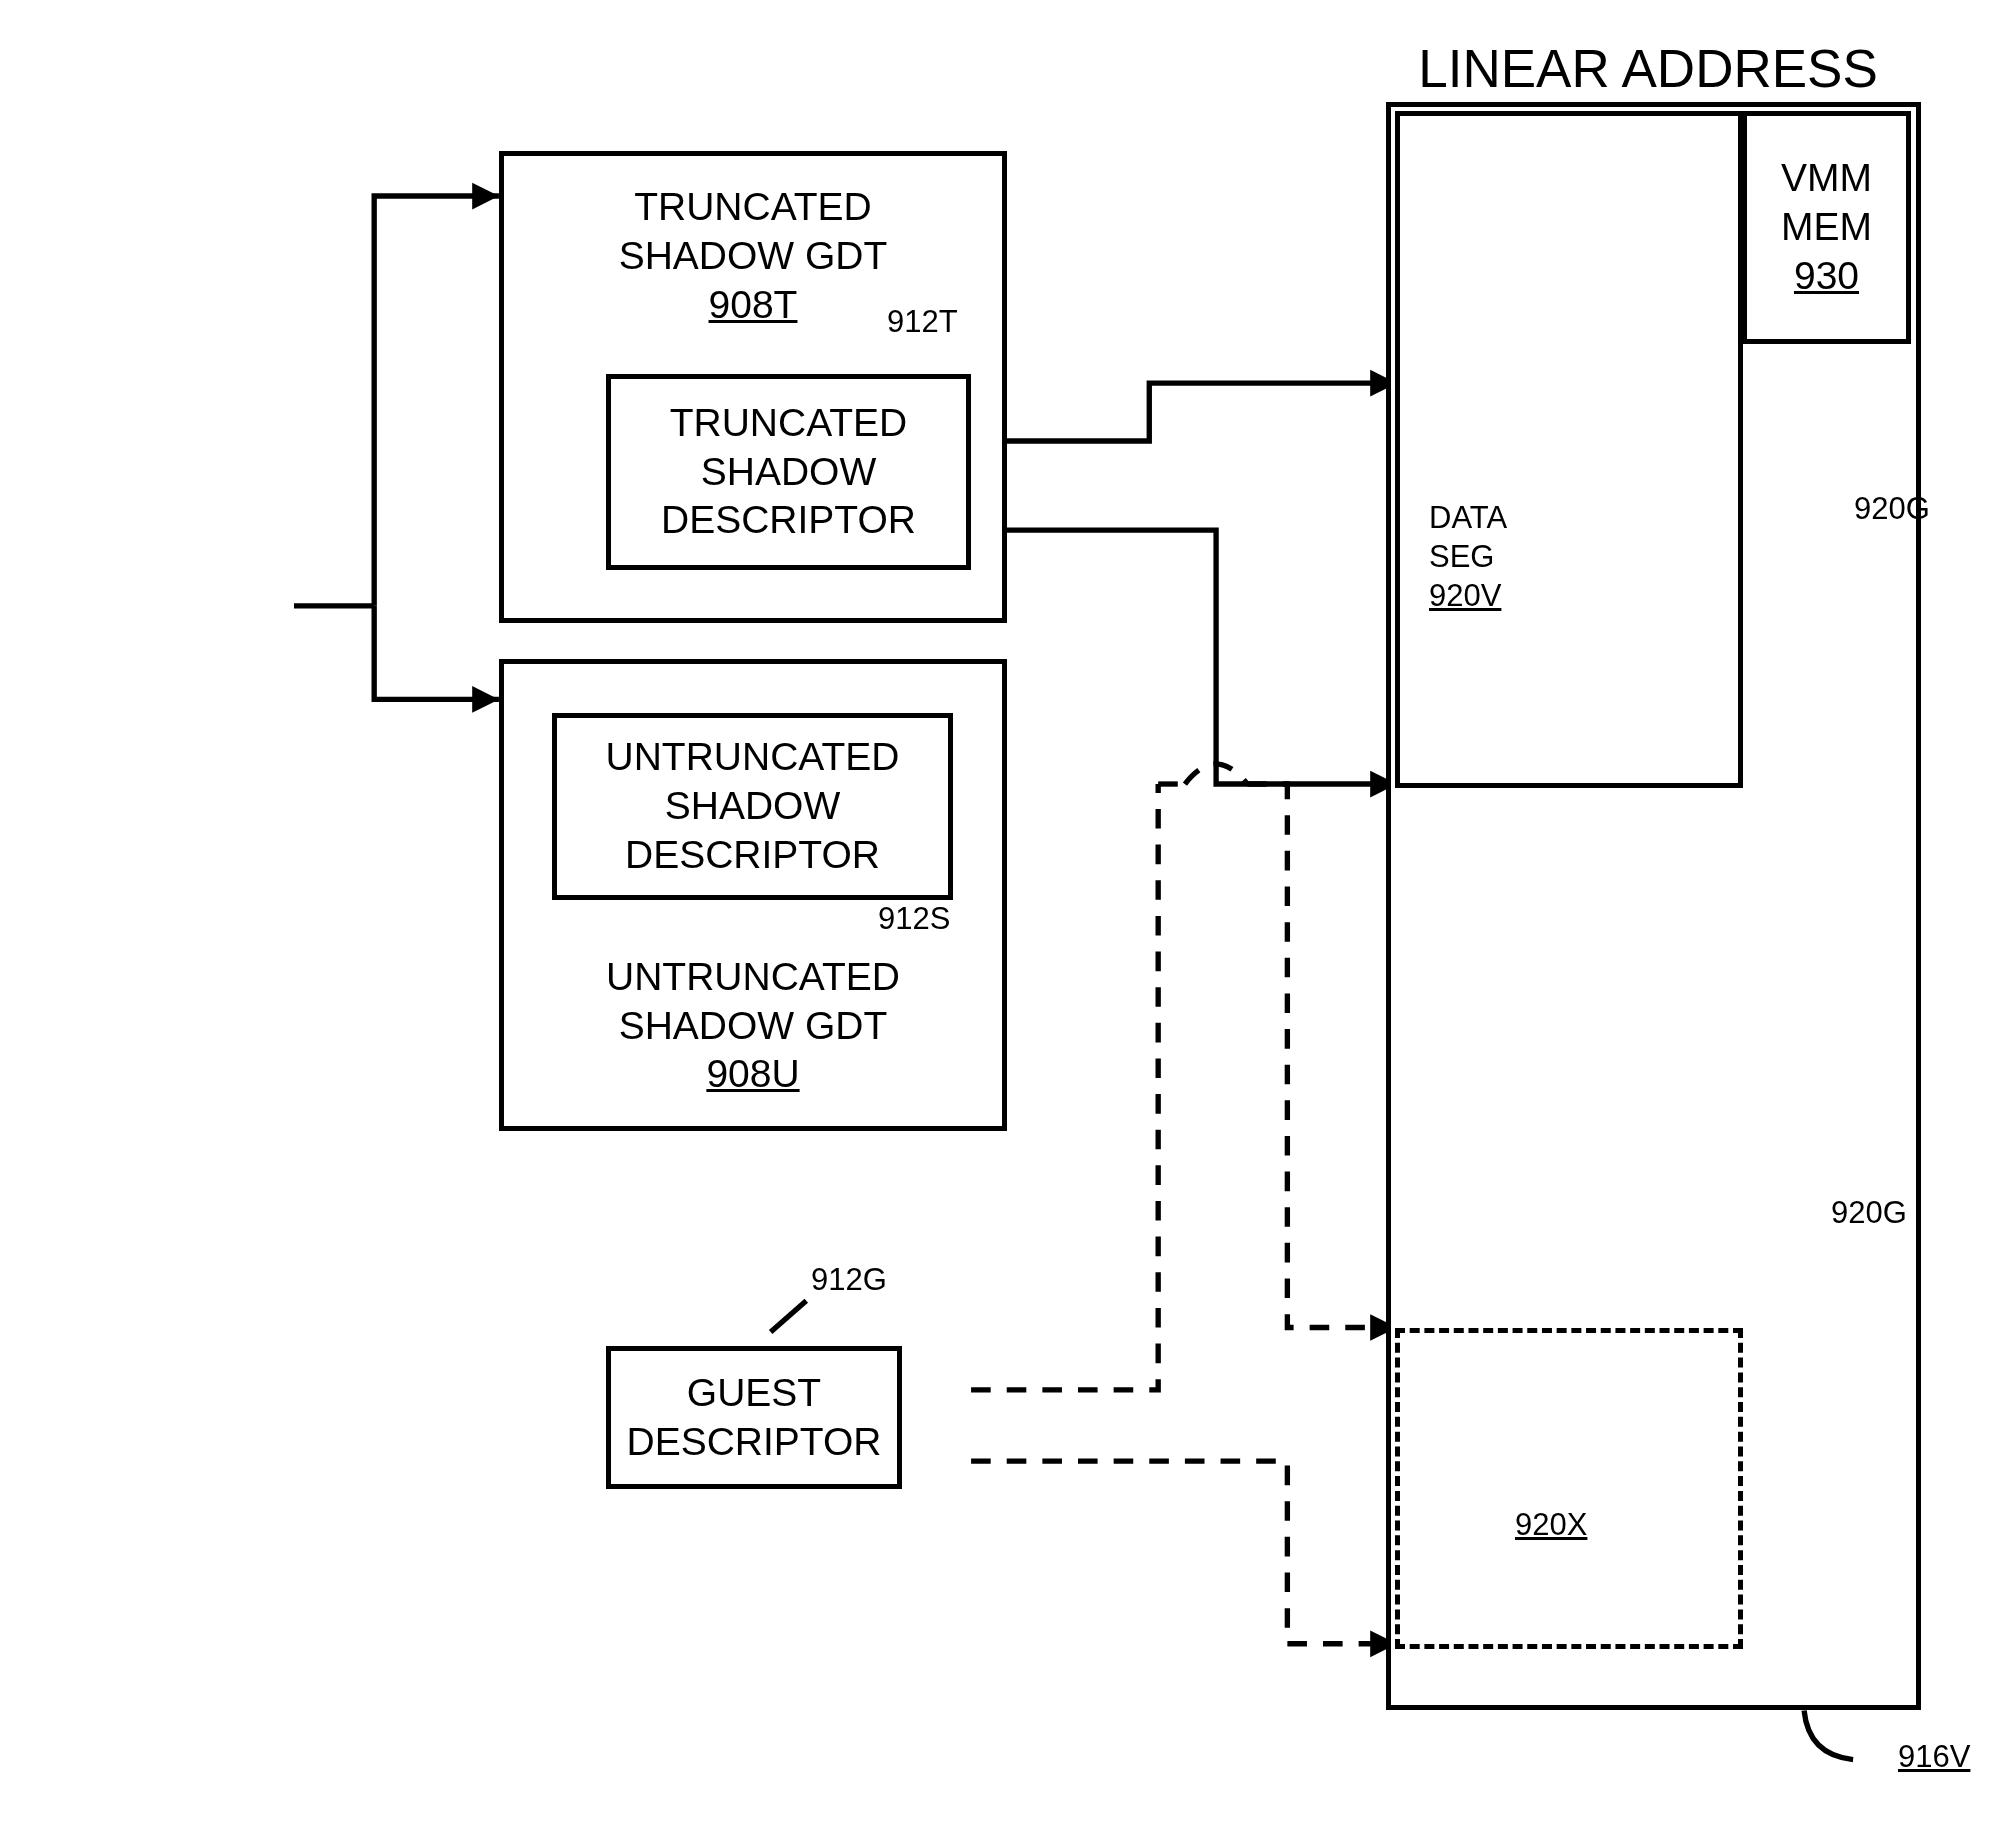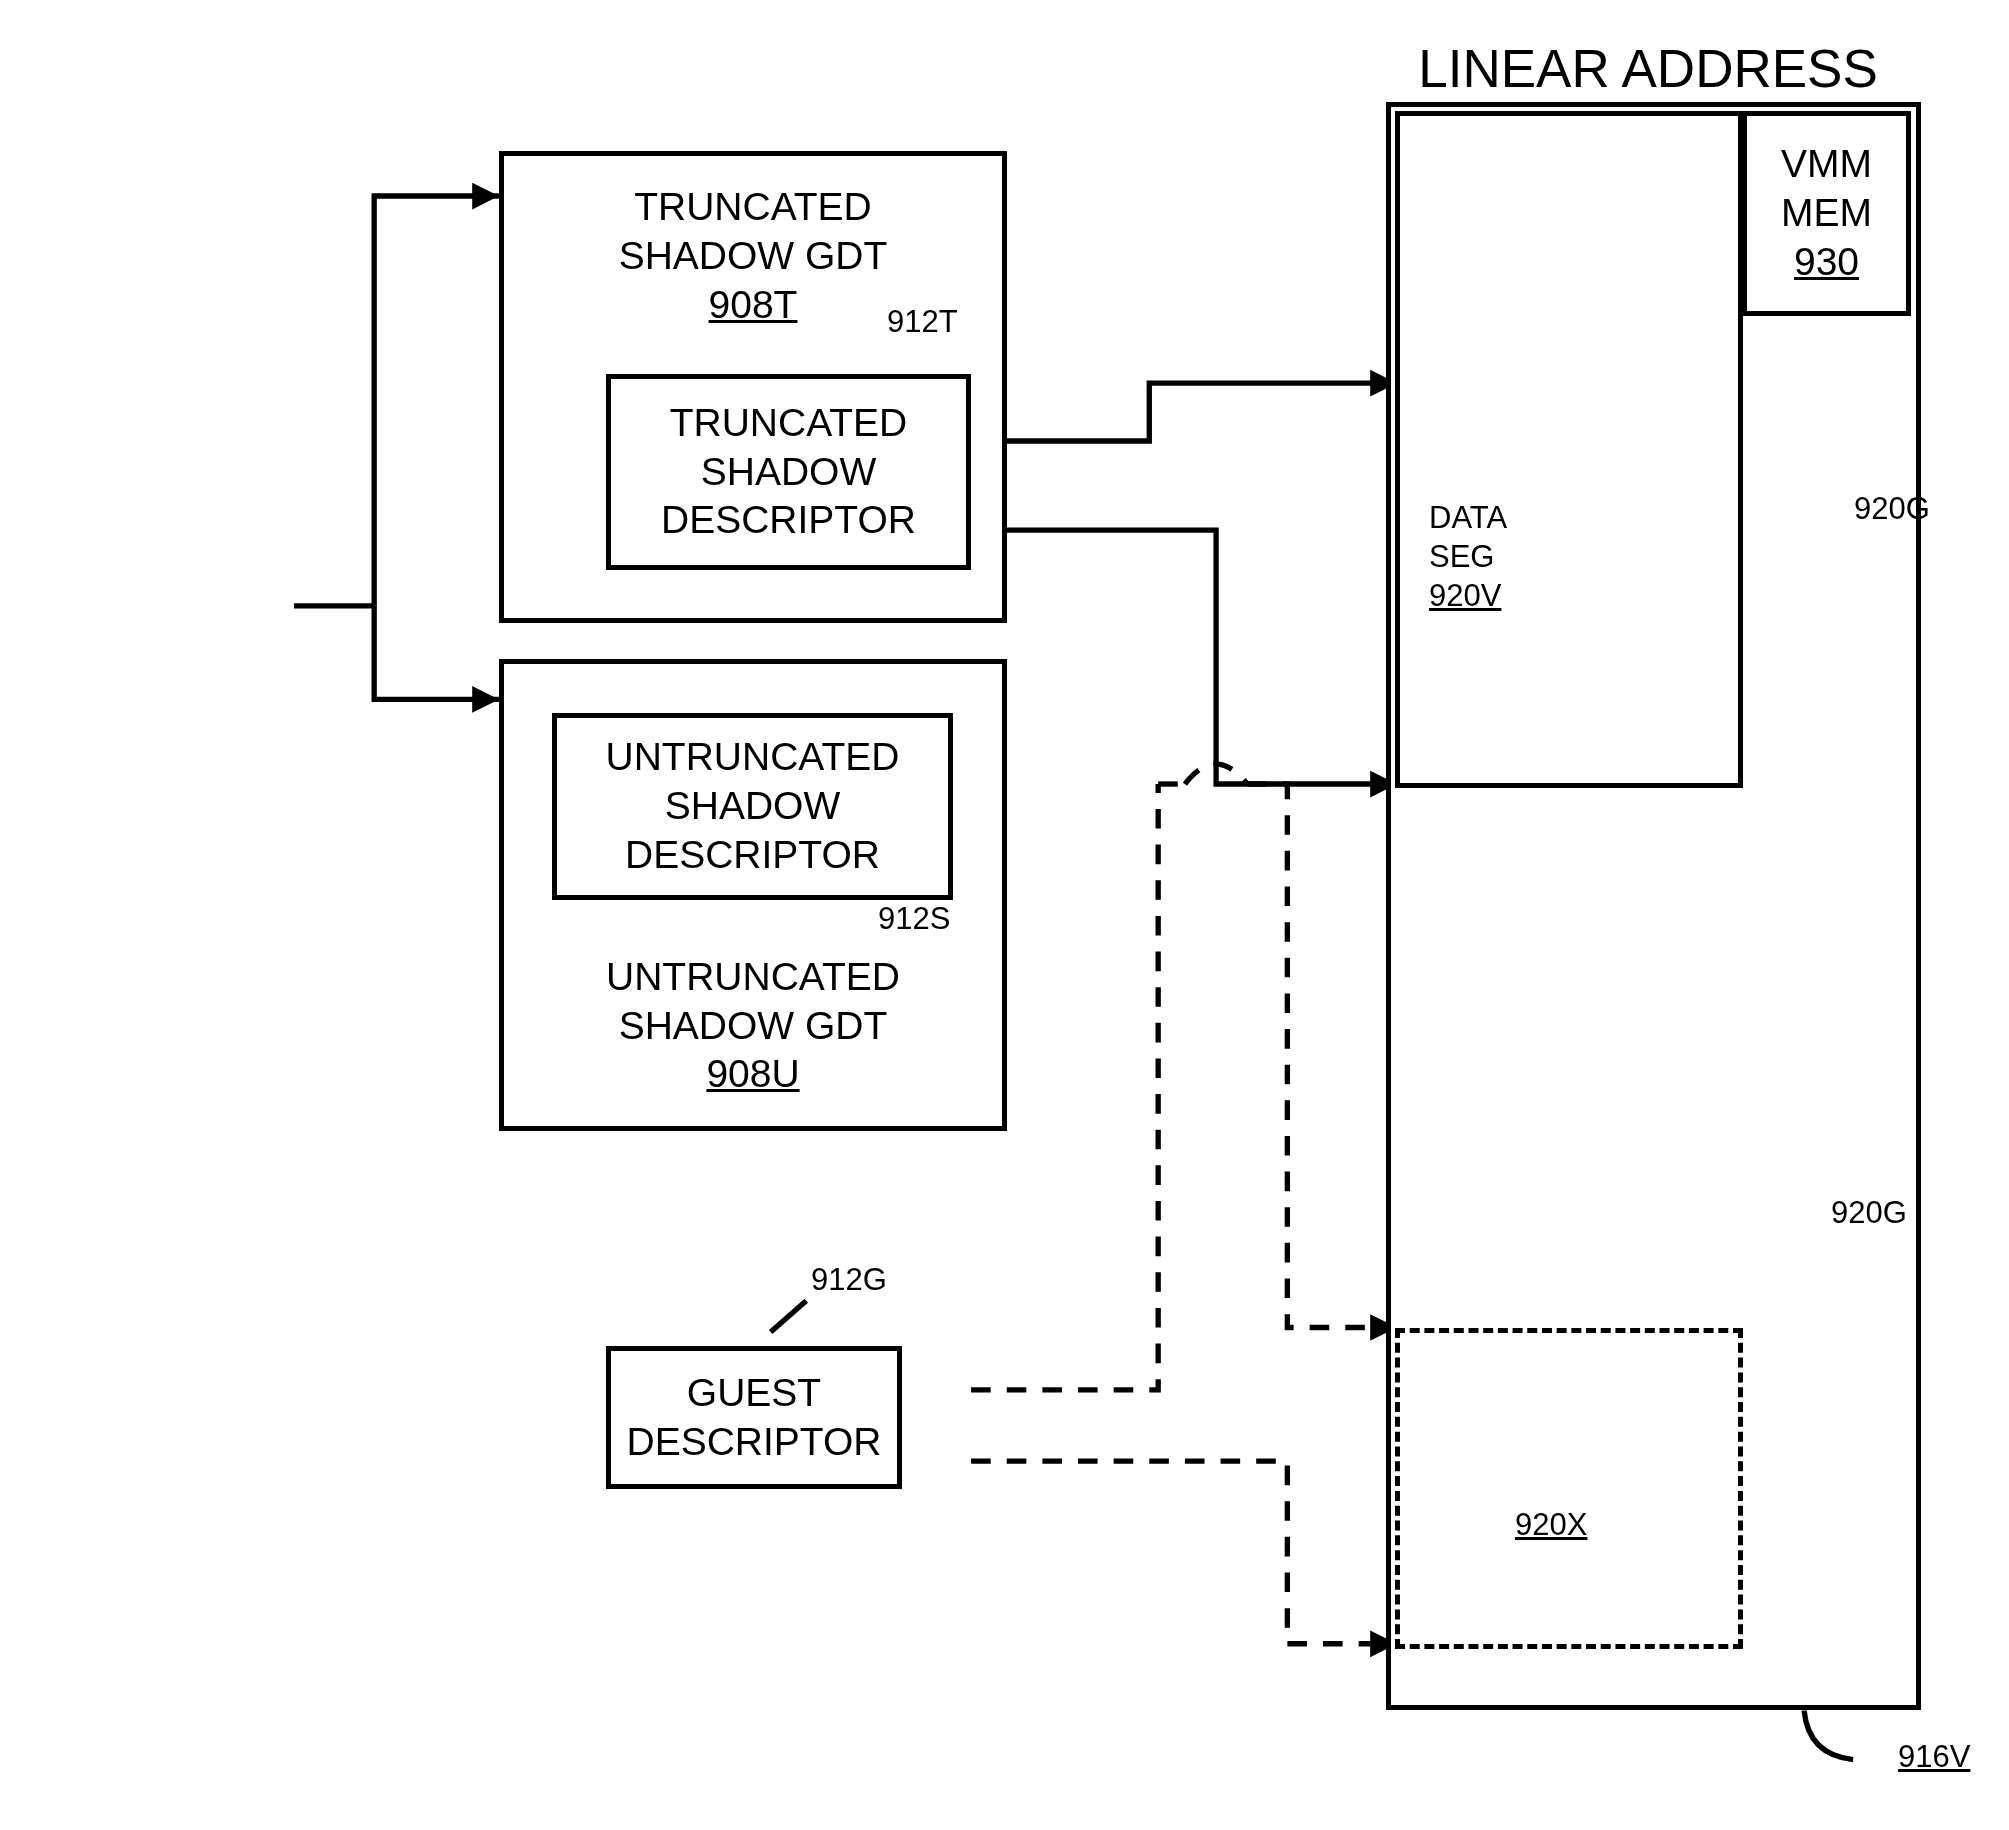--- a/index.html
+++ b/index.html
@@ -130,21 +130,21 @@
   <div class="box" style="left:606px; top:1346px; width:296px; height:143px;">
     <div>GUEST</div>
     <div>DESCRIPTOR</div>
   </div>
   <div class="label" style="left:811px; top:1261px;"><span>912G</span></div>
 
   <div class="box" style="left:1386px; top:102px; width:535px; height:1608px;"></div>
 
   <div class="box" style="left:1395px; top:111px; width:348px; height:677px;"></div>
 
-  <div class="box" style="left:1742px; top:111px; width:169px; height:205px;">
+  <div class="box" style="left:1742px; top:111px; width:169px; height:233px;">
     <div>VMM</div>
     <div>MEM</div>
     <div class="u">930</div>
   </div>
 
 
   <div class="label" style="left:1429px; top:499px; text-align:left;">
     <div>DATA</div>
     <div>SEG</div>
     <div class="u">920V</div>

